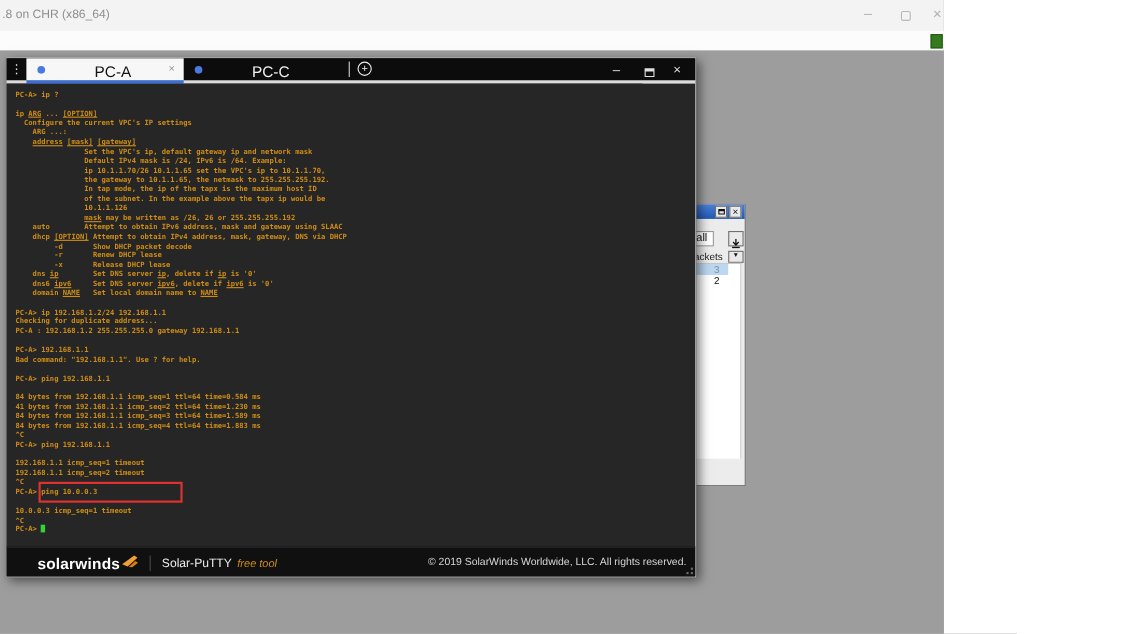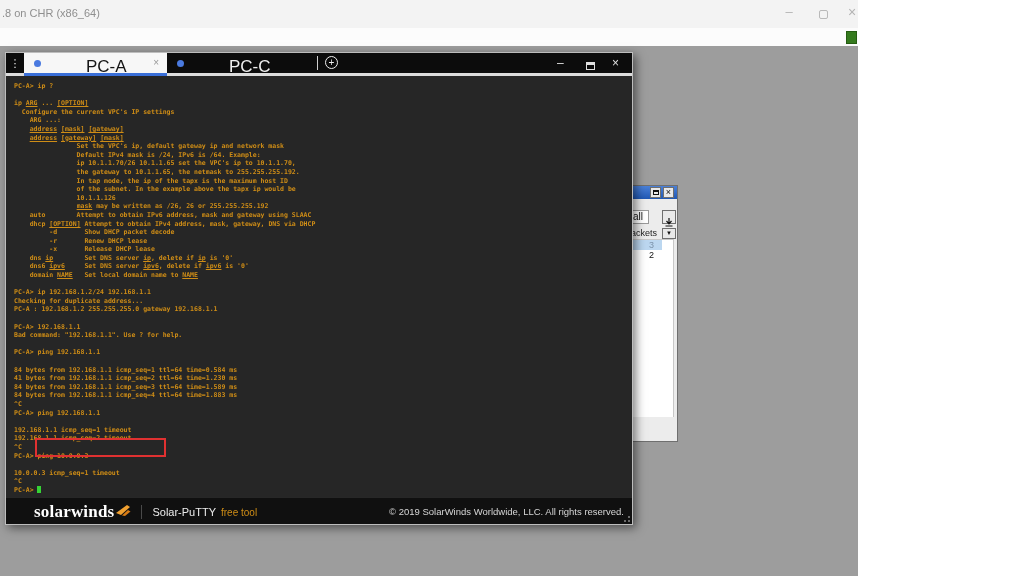--- a/index.html
+++ b/index.html
@@ -42,21 +42,21 @@
   
   #putty-window { position:absolute; left:5px; top:52px; width:628px; height:473px; z-index:2;
                   border:1px solid #bdbdbd; background:#262626; box-shadow:3px 3px 9px rgba(0,0,0,0.5); }
   #tabbar { position:absolute; left:0; top:0; width:626px; height:20px; background:#0c0c0c; }
   #kebab { position:absolute; left:0; top:0; width:18px; height:20px; color:#e8e8e8; font-size:11px;
            line-height:20px; text-align:center; }
   .tab { position:absolute; top:0; height:20px; }
   #tab-pca { left:18px; width:143px; background:#f7f7f7; }
   #tab-pcc { left:161px; width:146px; }
   .tab-dot { position:absolute; left:10px; top:7px; width:7px; height:7px; border-radius:50%; background:#4a7ae0; }
-  .tab-label { position:absolute; left:22px; top:4px; font-size:17px;padding-left:40px; }
+  .tab-label { position:absolute; left:22px; top:4px; font-size:14px;padding-left:40px; }
   #tab-pca .tab-label { color:#141414; }
   #tab-pcc .tab-label { color:#f0f0f0;text-align:center; }
   .tab-close { position:absolute; right:8px; top:4px; font-size:10px; color:#999999; }
   #tab-separator { position:absolute; left:311px; top:3px; width:1px; height:14px; background:#cfcfcf; }
   #new-tab { position:absolute; left:319px; top:3px; width:13px; height:13px; border:1px solid #f0f0f0; border-radius:50%;
              color:#f0f0f0; font-size:10px; line-height:11px; text-align:center; }
   .pw-ctl { position:absolute; top:3px; color:#e0e0e0; font-size:12px; }
   #pw-min { left:551px; }
   #pw-max { left:580px; top:6px; }
   #pw-max span { display:inline-block; width:9px; height:8px; border:1px solid #e0e0e0; border-top:3px solid #e0e0e0; }
@@ -67,25 +67,25 @@
   #terminal { position:absolute; left:0; top:23px; width:578px; height:421px; background:#262626;
               padding:6px 0 0 8px; overflow:hidden; }
   .tl { white-space:pre; height:8.6px; font-family:"DejaVu Sans Mono", monospace; font-size:6.5px;
         line-height:8.6px; font-weight:bold; color:#cf8d16; }
   .tl .u { text-decoration:underline; }
   .cursor { display:inline-block; width:4px; height:7px; background:#35d435; vertical-align:-1px; }
   #redbox { position:absolute; left:29px; top:362px; width:131px; height:19px; border:2px solid #e03131; }
 
   #pw-footer { position:absolute; left:0; bottom:0; width:626px; height:27px; background:#101010; border-top:1px solid #272727; }
   #brand-block { position:absolute; left:28px; top:6px; height:16px; display:flex; align-items:center; }
-  #brand-name { font-size:17px; font-weight:bold; color:#ffffff; letter-spacing:0.2px;font-family:Liberation Serif, serif; }
+  #brand-name { font-size:14px; font-weight:bold; color:#ffffff; letter-spacing:0.2px; }
   #brand-icon { margin-left:2px; margin-top:-4px; }
   #footer-sep { width:1px; height:14px; background:#4a4a4a; margin:0 10px; }
   #product-name { font-size:11px; color:#ececec; }
-  #product-tagline { font-size:10px; color:#cf8d16; margin-left:5px; }
+  #product-tagline { font-size:10px; font-style:italic; color:#cf8d16; margin-left:5px; }
   #copyright { position:absolute; right:8px; top:8px; font-size:9.5px; color:#d6d6d6; }
   #resize-grip { position:absolute; right:2px; bottom:2px; width:8px; height:8px; }
   #resize-grip i { position:absolute; width:2px; height:2px; background:#6a6a6a; }
   #resize-grip i:nth-child(1){ right:0; bottom:0; }
   #resize-grip i:nth-child(2){ right:4px; bottom:0; }
   #resize-grip i:nth-child(3){ right:0; bottom:4px; }
 </style>
 </head>
 <body>
 
@@ -144,21 +144,20 @@
   </div>
 
   <div id="terminal">
     <div id="redbox"></div>
   <div class="tl">PC-A&gt; ip ?</div>
       <div class="tl"></div>
       <div class="tl"><span>ip </span><span class="u">ARG</span><span> ... </span><span class="u">[OPTION]</span></div>
       <div class="tl">  Configure the current VPC's IP settings</div>
       <div class="tl">    ARG ...:</div>
       <div class="tl"><span>    </span><span class="u">address</span><span> </span><span class="u">[mask]</span><span> </span><span class="u">[gateway]</span></div>
-      <div class="tl"><span>    </span><span class="u">address</span><span> </span><span class="u">[gateway]</span><span> </span><span class="u">[mask]</span></div>
       <div class="tl">                Set the VPC's ip, default gateway ip and network mask</div>
       <div class="tl">                Default IPv4 mask is /24, IPv6 is /64. Example:</div>
       <div class="tl">                ip 10.1.1.70/26 10.1.1.65 set the VPC's ip to 10.1.1.70,</div>
       <div class="tl">                the gateway to 10.1.1.65, the netmask to 255.255.255.192.</div>
       <div class="tl">                In tap mode, the ip of the tapx is the maximum host ID</div>
       <div class="tl">                of the subnet. In the example above the tapx ip would be</div>
       <div class="tl">                10.1.1.126</div>
       <div class="tl"><span>                </span><span class="u">mask</span><span> may be written as /26, 26 or 255.255.255.192</span></div>
       <div class="tl">    auto        Attempt to obtain IPv6 address, mask and gateway using SLAAC</div>
       <div class="tl"><span>    dhcp </span><span class="u">[OPTION]</span><span> Attempt to obtain IPv4 address, mask, gateway, DNS via DHCP</span></div>

